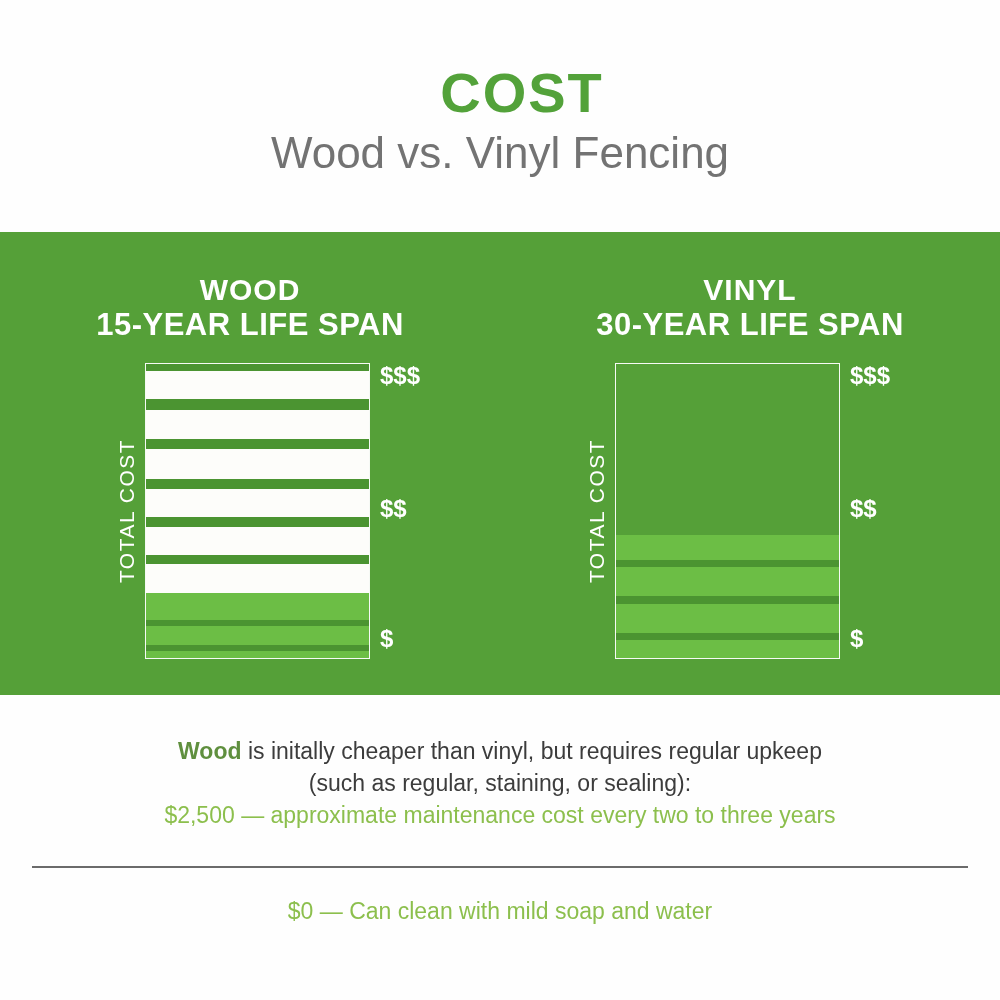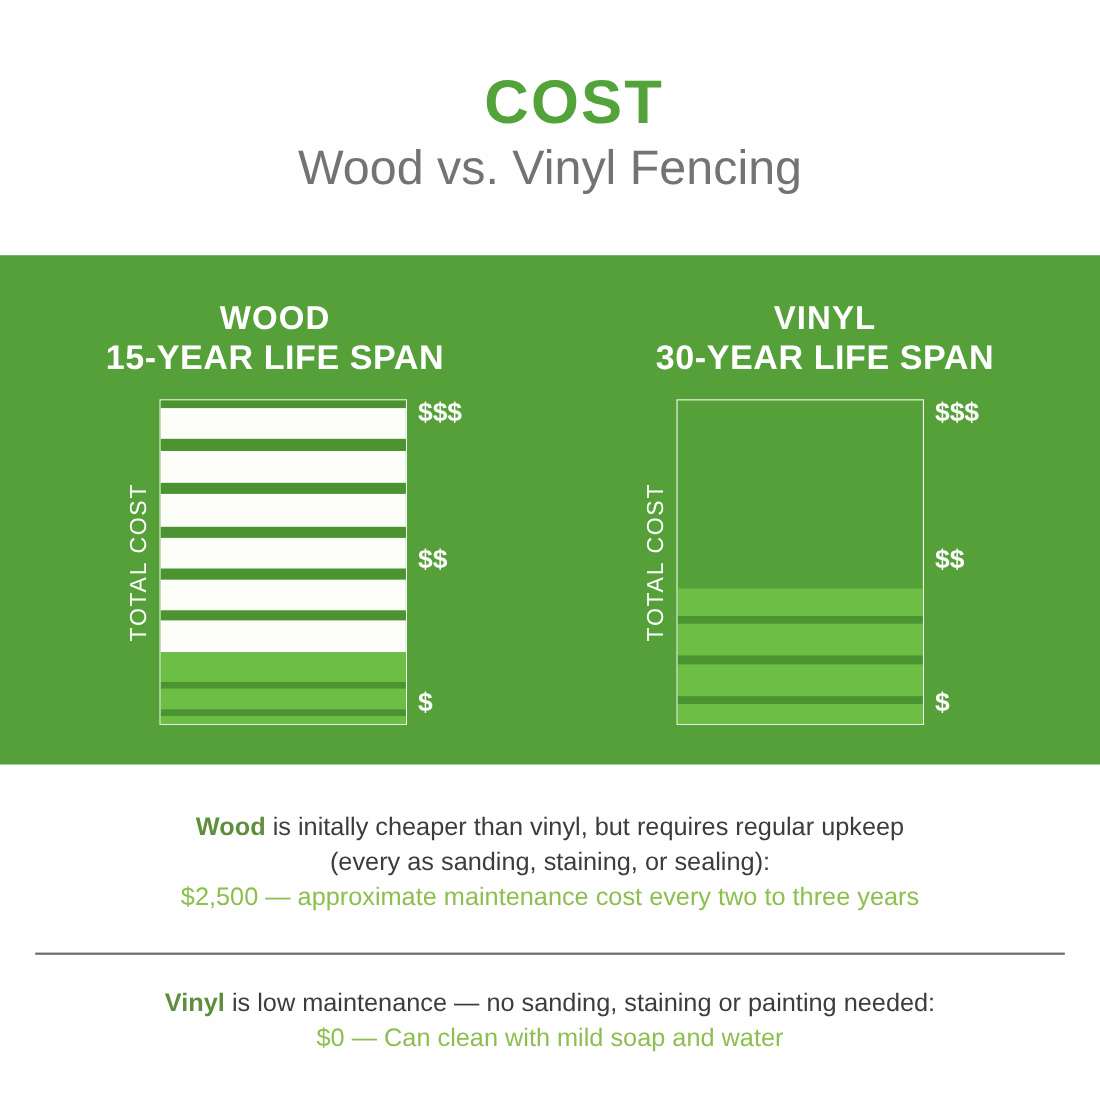--- a/index.html
+++ b/index.html
@@ -155,28 +155,25 @@
     </div>
 
   </div>
 
   <div id="notes">
 
     <div class="note" id="note-wood">
       <div class="note-line">
         <span class="strong">Wood</span><span> is initally cheaper than vinyl, but requires regular upkeep</span>
       </div>
-      <div class="note-line">(every as sanding, staining, or sealing):</div>
+      <div class="note-line">(such as regular, staining, or sealing):</div>
       <div class="note-cost">$2,500 — approximate maintenance cost every two to three years</div>
     </div>
 
     <div id="divider"></div>
 
     <div class="note" id="note-vinyl">
-      <div class="note-line">
-        <span class="strong">Vinyl</span><span> is low maintenance — no sanding, staining or painting needed:</span>
-      </div>
       <div class="note-cost">$0 — Can clean with mild soap and water</div>
     </div>
 
   </div>
 
 </div>
 
 </body></html>

